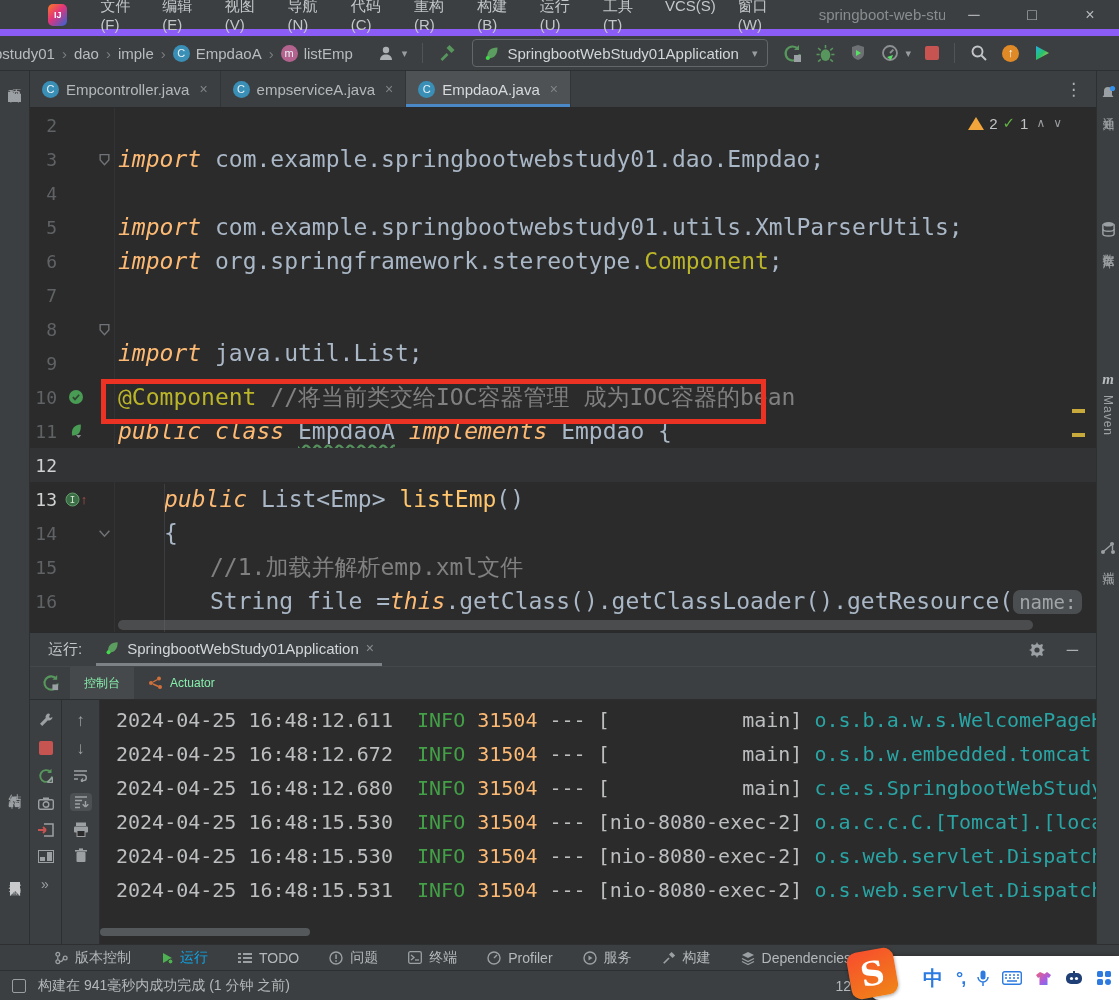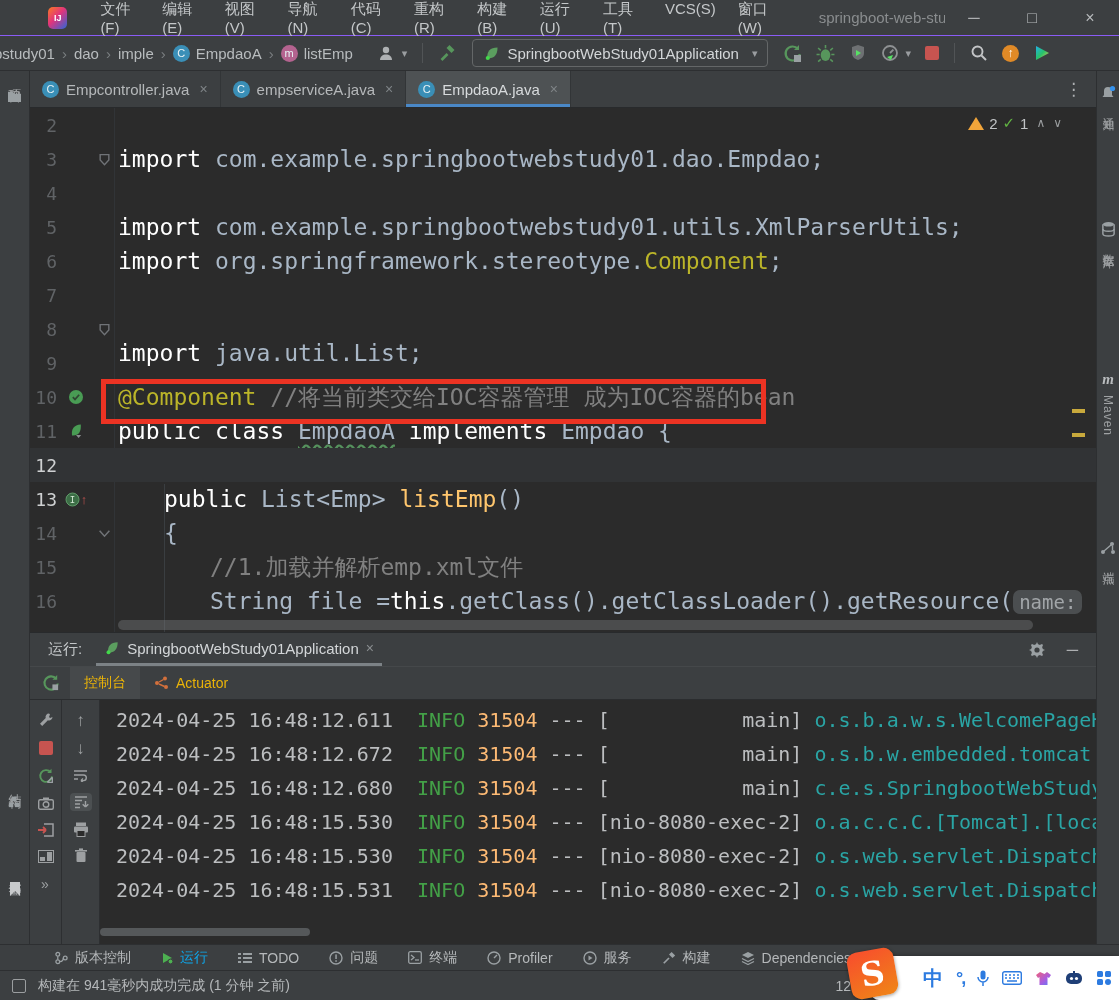--- a/index.html
+++ b/index.html
@@ -1,20 +1,20 @@
 <!DOCTYPE html>
 <html><head>
 <meta charset="utf-8">
 <style>
   html,body{margin:0;padding:0;background:#1e1e1e;}
   .app{position:relative;width:1119px;height:1000px;background:#2b2b2b;overflow:hidden;
        font-family:"Liberation Sans","DejaVu Sans",sans-serif;color:#bbbec0;
        -webkit-font-smoothing:antialiased;}
   
-  .titlebar{height:36px;background:#3c3f41;display:flex;align-items:center;border-bottom:1px solid #8b5cf6;box-sizing:border-box;}
+  .titlebar{height:36px;background:#3c3f41;display:flex;align-items:center;border-bottom:7px solid #8b5cf6;box-sizing:border-box;}
   .app-icon{width:22px;height:22px;margin-left:48px;border-radius:5px;
      background:linear-gradient(135deg,#fb7a22 0%,#e1347c 45%,#2b66d8 100%);
      display:flex;align-items:center;justify-content:center;color:#fff;font-size:9px;font-weight:bold;}
   .menus{display:flex;margin-left:22px;}
   .menu-item{padding:4px 11px;font-size:15px;color:#c4c7c9;cursor:default;}
   .win-title{margin-left:26px;font-size:15px;color:#8a8d8f;white-space:nowrap;overflow:hidden;max-width:170px;}
   .win-controls{margin-left:auto;display:flex;align-items:center;}
   .wc{width:58px;text-align:center;font-size:16px;color:#b6b9bb;}
   
   .navbar{height:35px;background:#3c3f41;display:flex;align-items:center;border-bottom:1px solid #2d2f31;box-sizing:border-box;}
@@ -53,21 +53,21 @@
   
   .editor{position:relative;height:524px;background:#2b2b2b;overflow:hidden;}
   .crow{display:flex;align-items:center;height:34px;position:relative;}
   .crow.caret{background:#313335;}
   .lnum{width:27px;text-align:right;font-family:"DejaVu Sans Mono","Liberation Mono",monospace;
      font-size:18px;color:#606366;flex:0 0 auto;}
   .crow.bright .lnum{color:#cfd1d2;}
   .gicon{width:38px;display:flex;align-items:center;justify-content:center;flex:0 0 auto;gap:1px;}
   .fold{width:19px;display:flex;align-items:center;justify-content:center;flex:0 0 auto;}
   .ctext{font-family:"DejaVu Sans Mono","Liberation Mono",monospace;font-size:23px;white-space:pre;color:#a9b7c6;}
-  .tk-kw{color:#ffffff;}
+  .tk-kw{color:#fdba74;font-style:italic;}
   .tk-code{color:#a9b7c6;}
   .tk-ann{color:#bbb529;}
   .tk-cmt{color:#808080;}
   .tk-mth{color:#ffc66d;}
   .tk-hl{background:#354a37;border-radius:2px;}
   .tk-uclass{text-decoration:underline;text-decoration-style:wavy;text-decoration-color:#55915d;text-underline-offset:5px;}
   .tk-hint{background:#4b4e50;color:#a1a5a8;border-radius:7px;padding:1px 6px;font-size:19px;}
   .inlay{color:#7a7e75;font-size:19px;}
   .gutter-sep{position:absolute;left:84px;top:0;bottom:0;width:1px;background:#313437;}
   .indent-guide{position:absolute;left:134px;top:376px;bottom:0;width:1px;background:#3a3e41;}
@@ -83,21 +83,21 @@
   
   .runpanel{height:312px;display:flex;flex-direction:column;background:#3c3f41;border-top:1px solid #282a2c;box-sizing:border-box;}
   .rp-header{height:33px;display:flex;align-items:stretch;position:relative;}
   .run-label{font-size:15px;color:#c4c7c9;display:flex;align-items:center;margin-left:18px;}
   .run-tab{display:flex;align-items:center;gap:7px;margin-left:14px;padding:0 8px;font-size:15px;color:#d3d6d8;
      border-bottom:3px solid #7c8286;box-sizing:border-box;}
   .run-tab .etab-close{color:#8a8e90;font-size:14px;}
   .rh-icons{margin-left:auto;display:flex;align-items:center;gap:22px;margin-right:18px;}
   .rp-tabs{height:34px;display:flex;align-items:stretch;border-top:1px solid #45484a;border-bottom:1px solid #2b2d2f;box-sizing:border-box;}
   .rr-wrap{display:flex;align-items:center;margin-left:12px;margin-right:10px;}
-  .rtab{display:flex;align-items:center;gap:7px;padding:0 14px;font-size:14px;color:#eab308;}
+  .rtab{display:flex;align-items:center;gap:7px;padding:0 14px;font-size:12px;color:#86efac;}
   .rtab.active{background:#46494b;}
   .rp-body{flex:1 1 auto;position:relative;background:#2b2b2b;overflow:hidden;}
   .tcol1{position:absolute;left:0;top:0;bottom:0;width:32px;background:#3c3f41;border-right:1px solid #2d2f31;
      display:flex;flex-direction:column;align-items:center;gap:13px;padding-top:12px;box-sizing:border-box;}
   .tcol2{position:absolute;left:32px;top:0;bottom:0;width:38px;background:#3c3f41;border-right:1px solid #2d2f31;
      display:flex;flex-direction:column;align-items:center;gap:11px;padding-top:12px;box-sizing:border-box;}
   .arrow-gl{color:#9da0a2;font-size:17px;line-height:1;}
   .sel-ic{background:#4c5052;border-radius:4px;padding:2px 3px;display:flex;}
   .more-gl{color:#9da0a2;font-size:14px;letter-spacing:1px;}
   .clines{margin-left:70px;padding:3px 0 0 16px;overflow:hidden;}

